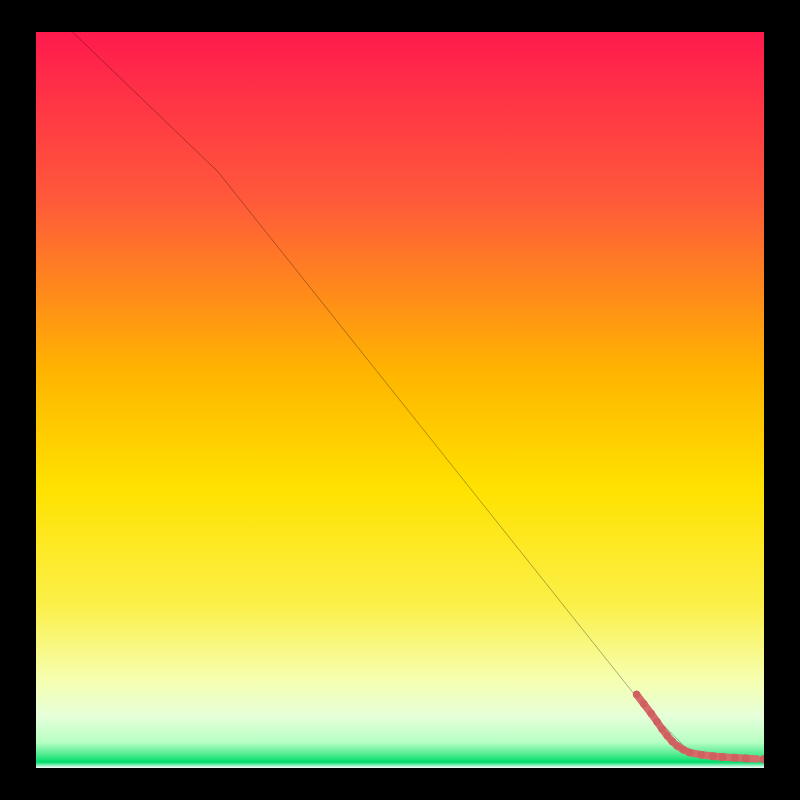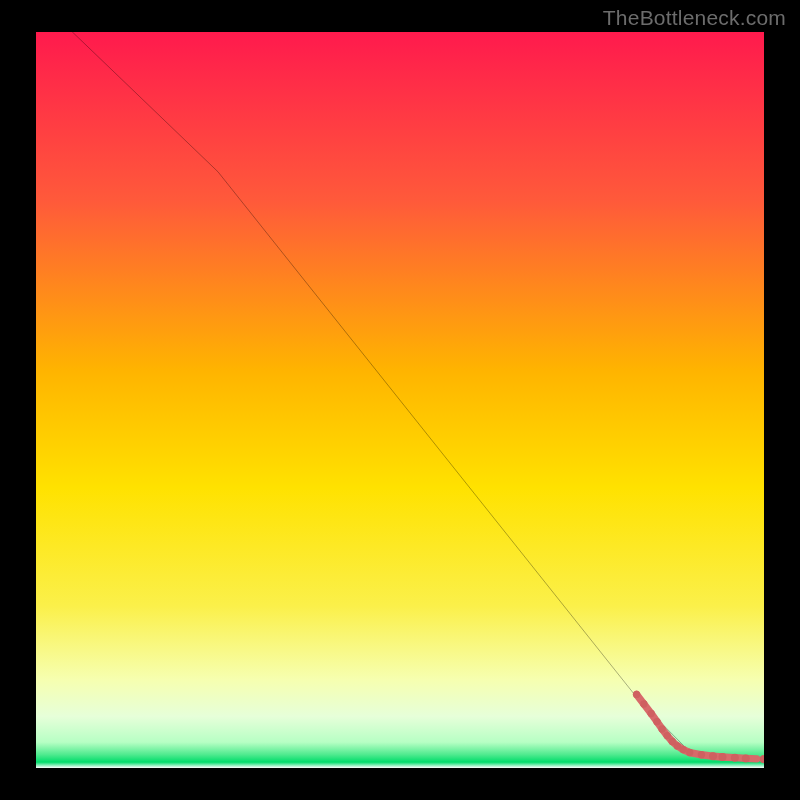--- a/index.html
+++ b/index.html
@@ -36,21 +36,20 @@
   svg.plot {
     display: block;
     width: 728px;
     height: 736px;
   }
 </style>
 </head>
 <body>
 
 <div class="frame">
-  <div class="watermark">TheBottleneck.com</div>
 
   <div class="plot-container">
     <svg class="plot" viewBox="0 0 100 100" preserveAspectRatio="none">
       <defs>
         <linearGradient id="bg-grad" x1="0" y1="0" x2="0" y2="1">
           <stop offset="0%" stop-color="#ff1a4d"></stop>
           <stop offset="23%" stop-color="#ff5a3a"></stop>
           <stop offset="46%" stop-color="#ffb400"></stop>
           <stop offset="62%" stop-color="#ffe200"></stop>
           <stop offset="78%" stop-color="#fbf04a"></stop>

